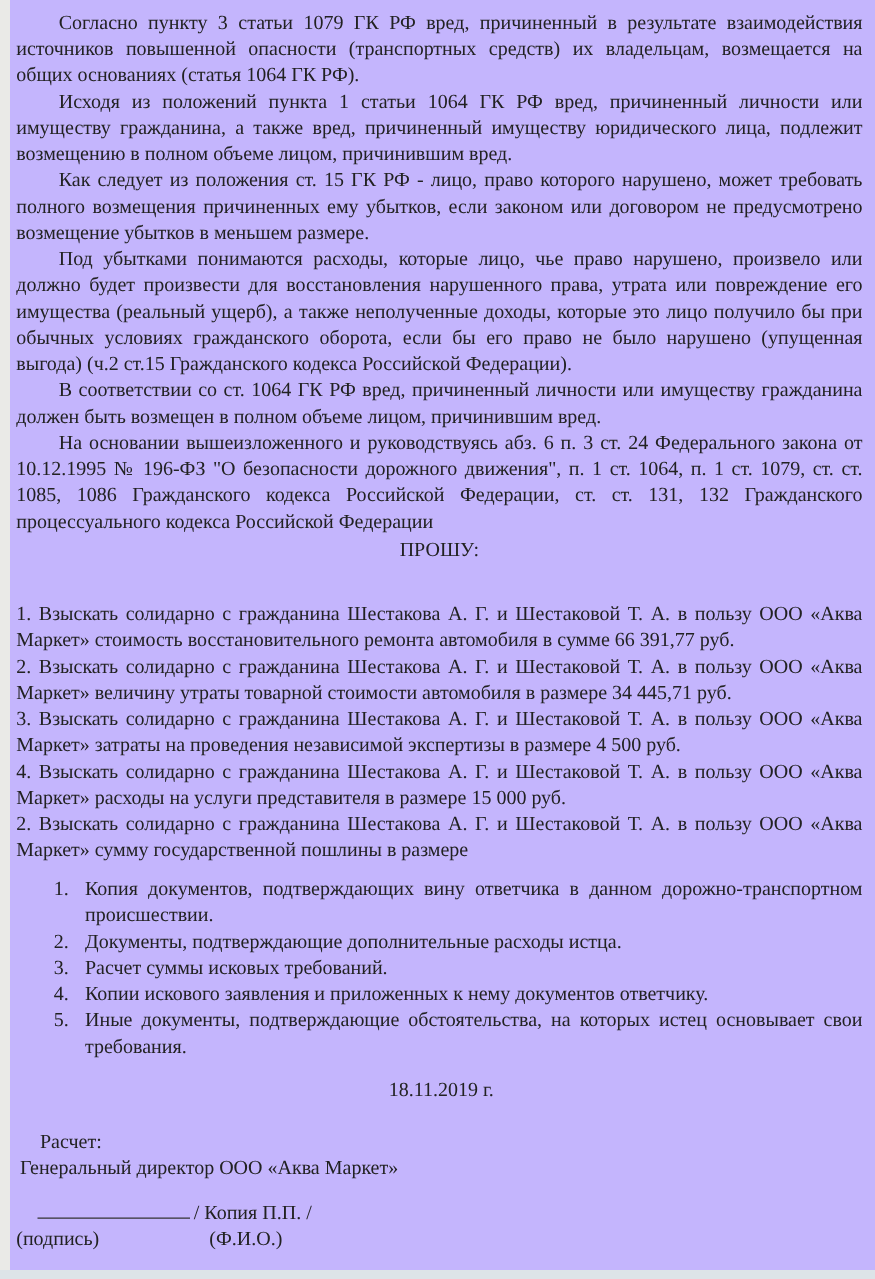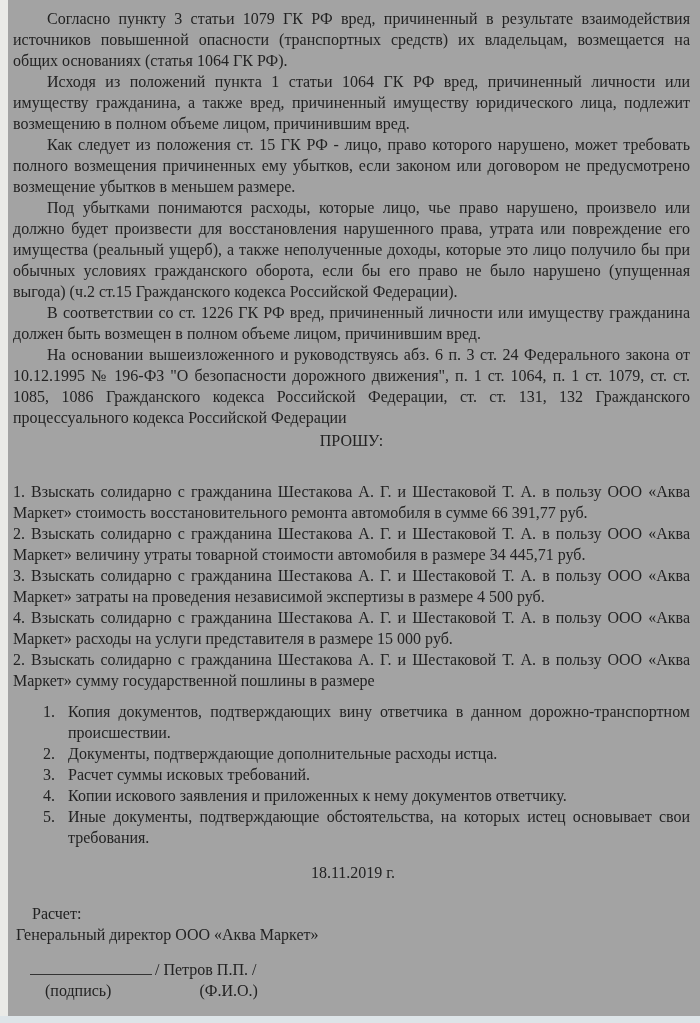--- a/index.html
+++ b/index.html
@@ -4,21 +4,21 @@
 <style>
   html, body {
     margin: 0;
     padding: 0;
     background: #ffffff;
   }
   .page {
     position: relative;
     width: 700px;
     height: 1023px;
-    background: #a3a3a3;
+    background: #c4b5fd;
     overflow: hidden;
     box-sizing: border-box;
     padding: 8px 10px 0 13px;
     font-family: "Liberation Serif", "DejaVu Serif", serif;
     font-size: 16px;
     line-height: 21px;
     color: #222222;
   }
   .scan-edge-left {
     position: absolute;
@@ -88,40 +88,39 @@
     border-bottom: 1px solid #333333;
     vertical-align: baseline;
   }
   .sig-name {
     padding-left: 3px;
   }
   .sig-captions {
     display: flex;
   }
   .sig-caption-sign {
-    margin-left: 32px;
   }
   .sig-caption-fio {
     margin-left: 88px;
   }
 </style>
 </head>
 <body>
 
 <div class="page">
   <div class="scan-edge-left"></div>
   <div class="scan-edge-bottom"></div>
 
   <div class="content">
 
     <p class="para">Согласно пункту 3 статьи 1079 ГК РФ вред, причиненный в результате взаимодействия источников повышенной опасности (транспортных средств) их владельцам, возмещается на общих основаниях (статья 1064 ГК РФ).</p>
     <p class="para">Исходя из положений пункта 1 статьи 1064 ГК РФ вред, причиненный личности или имуществу гражданина, а также вред, причиненный имуществу юридического лица, подлежит возмещению в полном объеме лицом, причинившим вред.</p>
     <p class="para">Как следует из положения ст. 15 ГК РФ - лицо, право которого нарушено, может требовать полного возмещения причиненных ему убытков, если законом или договором не предусмотрено возмещение убытков в меньшем размере.</p>
     <p class="para">Под убытками понимаются расходы, которые лицо, чье право нарушено, произвело или должно будет произвести для восстановления нарушенного права, утрата или повреждение его имущества (реальный ущерб), а также неполученные доходы, которые это лицо получило бы при обычных условиях гражданского оборота, если бы его право не было нарушено (упущенная выгода) (ч.2 ст.15 Гражданского кодекса Российской Федерации).</p>
-    <p class="para">В соответствии со ст. 1226 ГК РФ вред, причиненный личности или имуществу гражданина должен быть возмещен в полном объеме лицом, причинившим вред.</p>
+    <p class="para">В соответствии со ст. 1064 ГК РФ вред, причиненный личности или имуществу гражданина должен быть возмещен в полном объеме лицом, причинившим вред.</p>
     <p class="para">На основании вышеизложенного и руководствуясь абз. 6 п. 3 ст. 24 Федерального закона от 10.12.1995 № 196-ФЗ "О безопасности дорожного движения", п. 1 ст. 1064, п. 1 ст. 1079, ст. ст. 1085, 1086 Гражданского кодекса Российской Федерации, ст. ст. 131, 132 Гражданского процессуального кодекса Российской Федерации</p>
 
     <p class="request-heading">ПРОШУ:</p>
 
     <p class="claim">1. Взыскать солидарно с гражданина Шестакова А. Г. и Шестаковой Т. А. в пользу ООО «Аква Маркет» стоимость восстановительного ремонта автомобиля в сумме 66 391,77 руб.</p>
     <p class="claim">2. Взыскать солидарно с гражданина Шестакова А. Г. и Шестаковой Т. А. в пользу ООО «Аква Маркет» величину утраты товарной стоимости автомобиля в размере 34 445,71 руб.</p>
     <p class="claim">3. Взыскать солидарно с гражданина Шестакова А. Г. и Шестаковой Т. А. в пользу ООО «Аква Маркет» затраты на проведения независимой экспертизы в размере 4 500 руб.</p>
     <p class="claim">4. Взыскать солидарно с гражданина Шестакова А. Г. и Шестаковой Т. А. в пользу ООО «Аква Маркет» расходы на услуги представителя в размере 15 000 руб.</p>
     <p class="claim">2. Взыскать солидарно с гражданина Шестакова А. Г. и Шестаковой Т. А. в пользу ООО «Аква Маркет» сумму государственной пошлины в размере</p>
 
@@ -148,21 +147,21 @@
         <span class="apx-text">Иные документы, подтверждающие обстоятельства, на которых истец основывает свои требования.</span>
       </div>
     </div>
 
     <p class="date-line">18.11.2019 г.</p>
 
     <p class="plaintiff-label">Расчет:</p>
     <p class="plaintiff-position">Генеральный директор ООО «Аква Маркет»</p>
 
     <p class="sig-row">
-      <span class="sig-blank"></span><span class="sig-name">/ Петров П.П. /</span>
+      <span class="sig-blank"></span><span class="sig-name">/ Копия П.П. /</span>
     </p>
     <div class="sig-captions">
       <span class="sig-caption-sign">(подпись)</span>
       <span class="sig-caption-fio">(Ф.И.О.)</span>
     </div>
 
   </div>
 </div>
 
 </body></html>

